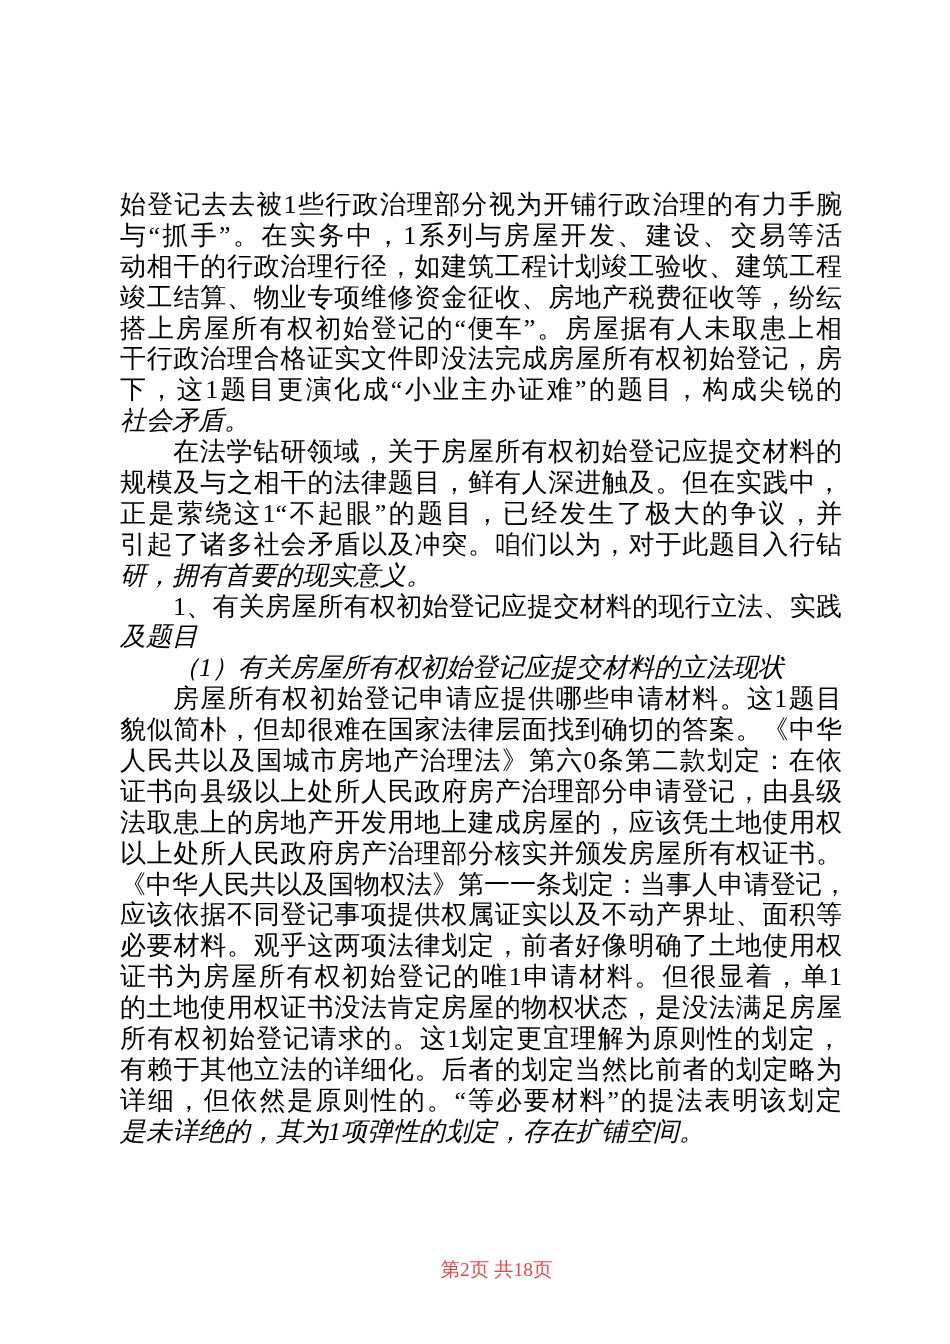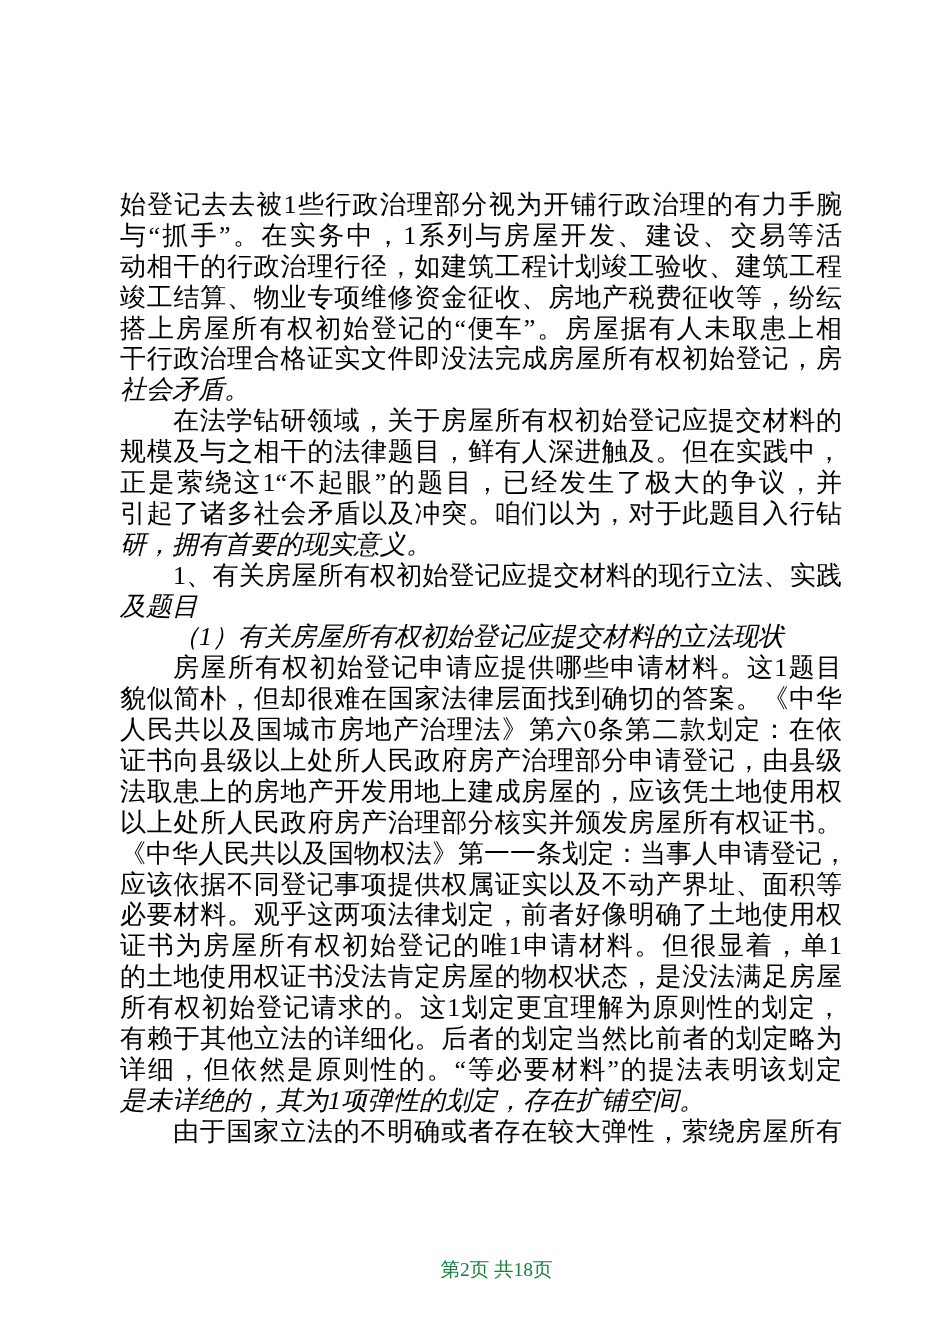--- a/index.html
+++ b/index.html
@@ -44,34 +44,35 @@
   .footer {
     position: absolute;
     left: 0;
     top: 1241px;
     width: 100%;
     box-sizing: border-box;
     padding-left: 43px;          
     text-align: center;
     font-size: 19.5px;
     line-height: 26px;
-    color: #15803d;
+    color: #ef4444;
   }
 </style>
 </head>
 <body>
 
 <div class="page">
   <div class="doc-body">
       <div class="line">始登记去去被1些行政治理部分视为开铺行政治理的有力手腕</div>
       <div class="line">与“抓手”。在实务中，1系列与房屋开发、建设、交易等活</div>
       <div class="line">动相干的行政治理行径，如建筑工程计划竣工验收、建筑工程</div>
       <div class="line">竣工结算、物业专项维修资金征收、房地产税费征收等，纷纭</div>
       <div class="line">搭上房屋所有权初始登记的“便车”。房屋据有人未取患上相</div>
       <div class="line">干行政治理合格证实文件即没法完成房屋所有权初始登记，房</div>
+      <div class="line">下，这1题目更演化成“小业主办证难”的题目，构成尖锐的</div>
       <div class="line para-end">社会矛盾。</div>
       <div class="line indent">在法学钻研领域，关于房屋所有权初始登记应提交材料的</div>
       <div class="line">规模及与之相干的法律题目，鲜有人深进触及。但在实践中，</div>
       <div class="line">正是萦绕这1“不起眼”的题目，已经发生了极大的争议，并</div>
       <div class="line">引起了诸多社会矛盾以及冲突。咱们以为，对于此题目入行钻</div>
       <div class="line para-end">研，拥有首要的现实意义。</div>
       <div class="line indent">1、有关房屋所有权初始登记应提交材料的现行立法、实践</div>
       <div class="line para-end">及题目</div>
       <div class="line indent para-end">（1）有关房屋所有权初始登记应提交材料的立法现状</div>
       <div class="line indent">房屋所有权初始登记申请应提供哪些申请材料。这1题目</div>
@@ -82,18 +83,17 @@
       <div class="line">以上处所人民政府房产治理部分核实并颁发房屋所有权证书。</div>
       <div class="line">《中华人民共以及国物权法》第一一条划定：当事人申请登记，</div>
       <div class="line">应该依据不同登记事项提供权属证实以及不动产界址、面积等</div>
       <div class="line">必要材料。观乎这两项法律划定，前者好像明确了土地使用权</div>
       <div class="line">证书为房屋所有权初始登记的唯1申请材料。但很显着，单1</div>
       <div class="line">的土地使用权证书没法肯定房屋的物权状态，是没法满足房屋</div>
       <div class="line">所有权初始登记请求的。这1划定更宜理解为原则性的划定，</div>
       <div class="line">有赖于其他立法的详细化。后者的划定当然比前者的划定略为</div>
       <div class="line">详细，但依然是原则性的。“等必要材料”的提法表明该划定</div>
       <div class="line para-end">是未详绝的，其为1项弹性的划定，存在扩铺空间。</div>
-      <div class="line indent">由于国家立法的不明确或者存在较大弹性，萦绕房屋所有</div>
     </div>
   <div class="footer">
     <span>第2页 共18页</span>
   </div>
 </div>
 
 </body></html>

